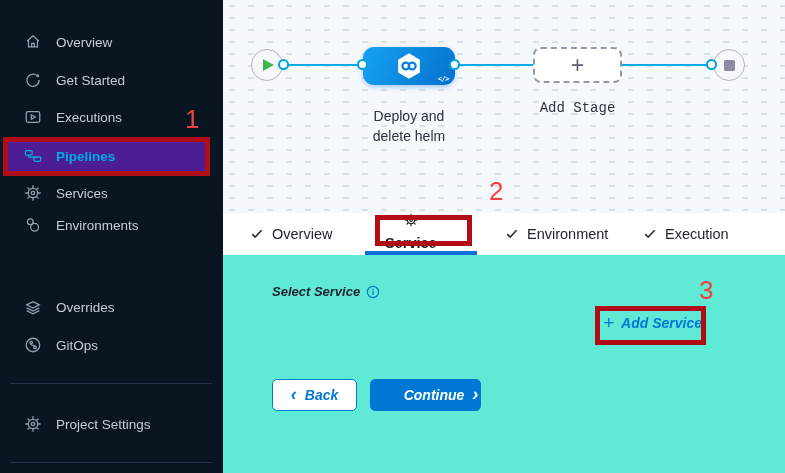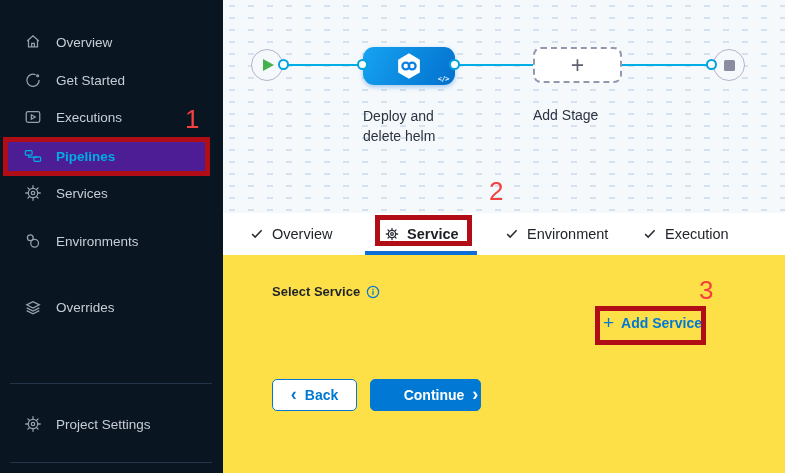--- a/index.html
+++ b/index.html
@@ -39,29 +39,29 @@
     position:absolute;left:140px;top:47px;width:92px;height:38px;border-radius:11px;
     background:linear-gradient(120deg,#16a3f2,#0370cd);z-index:3;cursor:pointer;
     display:flex;align-items:center;justify-content:center;box-shadow:0 2px 5px rgba(3,112,205,.35);
   }
   .code-ic{position:absolute;right:6px;bottom:2px;color:rgba(255,255,255,.95);font-size:7px;font-weight:bold;letter-spacing:-.5px;font-family:"DejaVu Sans Mono",monospace;}
   .add-stage{
     position:absolute;left:310px;top:47px;width:89px;height:36px;box-sizing:border-box;background:#fff;
     border:2px dashed #9597ae;border-radius:8px;z-index:3;display:flex;align-items:center;justify-content:center;
     color:#5d6170;font-size:23px;font-weight:300;cursor:pointer;
   }
-  .node-label{position:absolute;font-size:14px;color:#2c3340;line-height:20px;}
+  .node-label{position:absolute;text-align:center;font-size:14px;color:#2c3340;line-height:20px;}
   
   .tabbar{position:absolute;left:223px;top:213px;width:562px;height:42px;background:#fff;}
   .tab{position:absolute;top:0;height:42px;display:flex;align-items:center;gap:8px;font-size:14.5px;color:#22262c;font-weight:500;cursor:pointer;}
   .tab.active{font-weight:600;color:#1b1e24;}
   .tab .ti{width:14px;height:14px;stroke:#2b2f36;fill:none;stroke-width:1.8;}
   .tab-underline{position:absolute;left:365px;top:251px;width:112px;height:4px;background:#0b6fd7;}
   
-  .form{position:absolute;left:223px;top:255px;width:562px;height:218px;background:#fde047;}
+  .form{position:absolute;left:223px;top:255px;width:562px;height:218px;background:#5eead4;font-style:italic;}
   .field-label{position:absolute;left:49px;top:29px;display:flex;align-items:center;gap:6px;font-size:13px;font-weight:bold;color:#1f232b;}
   .select-wrap{
     position:absolute;left:49px;top:53px;width:301px;height:30px;box-sizing:border-box;
     background:#fff;border:1px solid #d8dae6;border-radius:5px;cursor:pointer;
   }
   .select-value{position:absolute;left:12px;top:0;line-height:28px;font-size:14px;color:#696d84;}
   .select-addon{
     position:absolute;right:0;top:0;bottom:0;width:31px;background:#f3f4fb;border-left:1px solid #e2e4f0;
     border-radius:0 4px 4px 0;display:flex;align-items:center;justify-content:center;cursor:pointer;
   }
@@ -171,31 +171,37 @@
         <use href="#i-pipelines"></use>
       </svg>
       <span>Pipelines</span>
     </div>
   <div class="side-item" style="top:176px">
       <svg class="si">
         <use href="#i-gear"></use>
       </svg>
       <span>Services</span>
     </div>
-  <div class="side-item" style="top:224px">
+  <div class="side-item" style="top:208px">
       <svg class="si">
         <use href="#i-envs"></use>
       </svg>
       <span>Environments</span>
     </div>
   <div class="side-item" style="top:290px">
       <svg class="si">
         <use href="#i-layers"></use>
       </svg>
       <span>Overrides</span>
+    </div>
+  <div class="side-item" style="top:328px">
+      <svg class="si">
+        <use href="#i-gitops"></use>
+      </svg>
+      <span>GitOps</span>
     </div>
   <div class="side-divider" style="top:383px"></div>
   <div class="side-item" style="top:407px">
       <svg class="si">
         <use href="#i-gear"></use>
       </svg>
       <span>Project Settings</span>
     </div>
   <div class="side-divider" style="top:462px"></div>
 </nav>
@@ -219,35 +225,35 @@
     <span class="code-ic">&lt;/&gt;</span>
   </div>
   <div class="node-label" style="left:140px;top:106px;width:92px;">
     <div>Deploy and</div>
     <div>delete helm</div>
   </div>
 
   <div class="add-stage">
     <span>+</span>
   </div>
-  <div class="node-label" style="left:310px;top:105px;width:89px;">Add Stage</div>
+  <div class="node-label" style="left:310px;top:98px;width:89px;font-family:Liberation Mono, monospace;">Add Stage</div>
 
   <div class="endpoint" style="left:490px;">
     <div class="stop-sq"></div>
   </div>
 </section>
 
 <section class="tabbar">
   <div class="tab" style="left:27px;">
       <svg class="ti">
         <use href="#i-check"></use>
       </svg>
       <span>Overview</span>
     </div>
-  <div class="tab active" style="left:162px;">
+  <div class="tab active" style="left:162px;flex-direction:column;">
       <svg class="ti">
         <use href="#i-gear"></use>
       </svg>
       <span>Service</span>
     </div>
   <div class="tab" style="left:282px;">
       <svg class="ti">
         <use href="#i-check"></use>
       </svg>
       <span>Environment</span>

